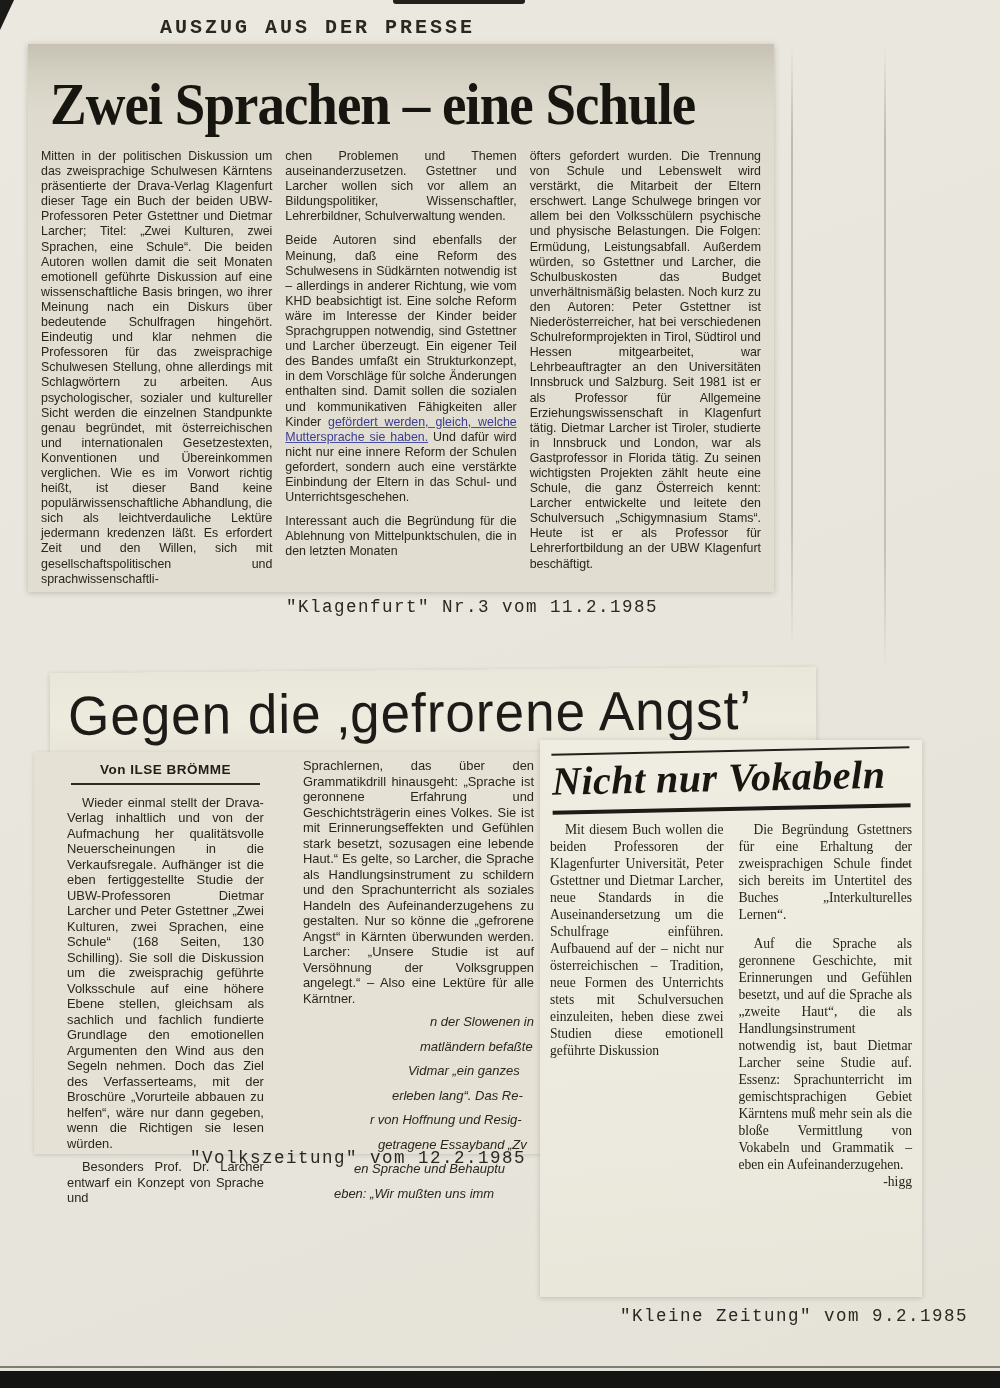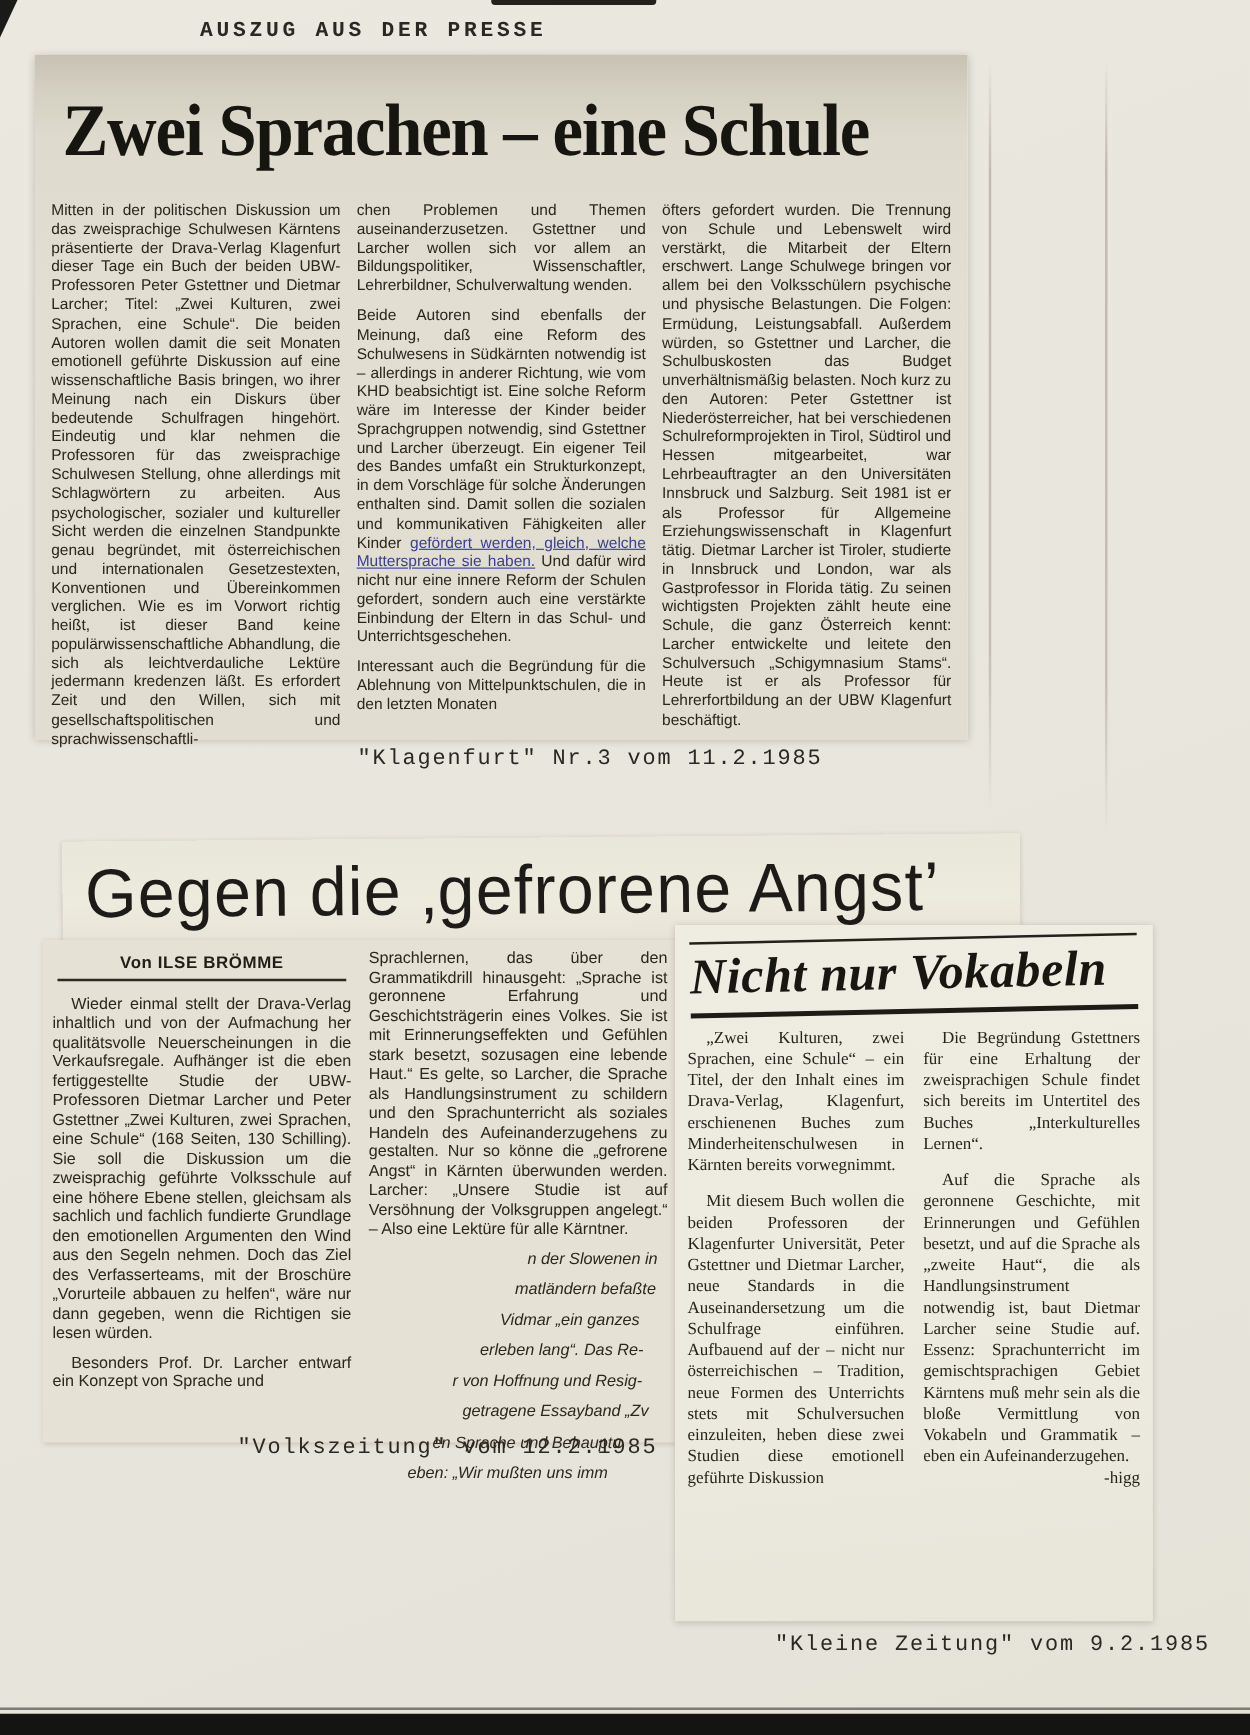--- a/index.html
+++ b/index.html
@@ -14,41 +14,41 @@
   .bottom-bar{position:absolute;left:0;right:0;bottom:0;height:17px;background:#141412;}
   .bottom-line{position:absolute;left:0;right:0;bottom:20px;height:2px;background:rgba(40,38,34,.55);}
   .corner-mark{position:absolute;left:0;top:0;width:0;height:0;border-left:14px solid #1a1a18;border-bottom:30px solid transparent;}
   .top-streak{position:absolute;left:393px;top:0;width:132px;height:4px;background:#23211d;border-radius:0 0 3px 3px;}
   .crease{position:absolute;width:2px;background:linear-gradient(180deg,rgba(110,104,90,0) 0%,rgba(110,104,90,.35) 15%,rgba(110,104,90,.30) 80%,rgba(110,104,90,0) 100%);}
   .crease.c1{left:791px;top:48px;height:600px;}
   .crease.c2{left:884px;top:48px;height:620px;}
 
   
   .typewriter{font-family:"Liberation Mono","DejaVu Sans Mono",monospace;color:#2b2822;}
-  .header-label{position:absolute;left:160px;top:16px;font-size:17px;letter-spacing:3px;font-weight:700;}
+  .header-label{position:absolute;left:160px;top:16px;font-size:20px;letter-spacing:3px;font-weight:700;}
   .caption{position:absolute;font-size:17.5px;letter-spacing:1.5px;white-space:nowrap;}
   .caption.cap1{left:286px;top:597px;}
   .caption.cap2{left:190px;top:1148px;}
   .caption.cap3{left:620px;top:1306px;}
 
   
   .clip1{
     position:absolute;left:28px;top:44px;width:746px;height:548px;
     background:
       linear-gradient(180deg,#c7c2b3 0%,#d3cfc1 5%,#dedacd 12%,#e2ded2 35%,#e1ddd0 100%);
     box-shadow:0 1px 6px rgba(60,55,40,.25);
   }
   .clip1 .headline{
     font-family:"Liberation Serif","DejaVu Serif",serif;font-weight:700;
     font-size:55px;letter-spacing:-1px;color:#171510;
     margin:26px 20px 2px 22px;transform:scaleY(1.08);transform-origin:left top;
     white-space:nowrap;
   }
   .clip1 .cols{display:flex;gap:13px;padding:14px 13px 10px 13px;}
-  .clip1 .col{flex:1;font-size:12.4px;line-height:15.1px;text-align:justify;color:#29261c;margin-top:12px;}
+  .clip1 .col{flex:1;font-size:12.4px;line-height:15.1px;text-align:justify;color:#29261c;}
   .clip1 .col p{margin:0 0 9px 0;}
   .pen-mark{color:#3b3e92;text-decoration:underline;text-decoration-color:#4b4ea6;}
 
   
   .clip2-head{
     position:absolute;left:50px;top:670px;width:766px;height:84px;
     background:linear-gradient(180deg,#e9e6da 0%,#edeade 60%,#e7e4d7 100%);
     box-shadow:0 1px 4px rgba(60,55,40,.22);
     transform:rotate(-.5deg);
     display:flex;align-items:center;
@@ -56,21 +56,21 @@
   .clip2-head .h2{
     font-family:"Liberation Sans",sans-serif;font-weight:400;
     font-size:53px;color:#1d1b17;margin:0 0 0 18px;letter-spacing:1px;
     white-space:nowrap;transform:scaleY(1.04);
   }
   .clip2-body{
     position:absolute;left:34px;top:752px;width:508px;height:402px;
     background:#e5e1d4;box-shadow:0 1px 4px rgba(60,55,40,.18);
     display:flex;gap:14px;padding:6px 8px;box-sizing:border-box;
   }
-  .clip2-body .bcol{flex:1;font-size:12.9px;line-height:15.5px;text-align:justify;color:#2a271d;}
+  .clip2-body .bcol{flex:1;font-size:12.9px;line-height:15.5px;text-align:justify;color:#2a271d;margin-left:25px;}
   .clip2-body .bcol p{margin:0 0 8px 0;text-indent:15px;}
   .byline{
     text-align:center;font-weight:700;font-size:13.5px;letter-spacing:.5px;
     border-bottom:2px solid #2d2a24;padding:4px 0 5px 0;margin:0 4px 10px 4px;color:#211e18;
   }
   .torn{margin-top:4px;position:relative;font-style:italic;}
   .torn .tline{white-space:nowrap;overflow:hidden;text-indent:0;margin:0;line-height:16.5px;font-size:13px;color:#2a271d;}
 
   
   .clip3{
@@ -143,21 +143,20 @@
     </div>
   </div>
   <div class="typewriter caption cap2">"Volkszeitung" vom 12.2.1985</div>
 
   <div class="clip3">
     <div class="h3wrap">
       <div class="h3">Nicht nur Vokabeln</div>
     </div>
     <div class="cols3">
       <div class="scol">
-        <p>„Zwei Kulturen, zwei Sprachen, eine Schule“ – ein Titel, der den Inhalt eines im Drava-Verlag, Klagenfurt, erschienenen Buches zum Minderheitenschulwesen in Kärnten bereits vorwegnimmt.</p>
         <p>Mit diesem Buch wollen die beiden Professoren der Klagenfurter Universität, Peter Gstettner und Dietmar Larcher, neue Standards in die Auseinandersetzung um die Schulfrage einführen. Aufbauend auf der – nicht nur österreichischen – Tradition, neue Formen des Unterrichts stets mit Schulversuchen einzuleiten, heben diese zwei Studien diese emotionell geführte Diskussion</p>
       </div>
       <div class="scol">
         <p>Die Begründung Gstettners für eine Erhaltung der zweisprachigen Schule findet sich bereits im Untertitel des Buches „Interkulturelles Lernen“.</p>
         <p><span>Auf die Sprache als geronnene Geschichte, mit Erinnerungen und Gefühlen besetzt, und auf die Sprache als „zweite Haut“, die als Handlungsinstrument notwendig ist, baut Dietmar Larcher seine Studie auf. Essenz: Sprachunterricht im gemischtsprachigen Gebiet Kärntens muß mehr sein als die bloße Vermittlung von Vokabeln und Grammatik – eben ein Aufeinanderzugehen.</span> <span class="sig">-higg</span></p>
       </div>
     </div>
   </div>
   <div class="typewriter caption cap3">"Kleine Zeitung" vom 9.2.1985</div>
 

